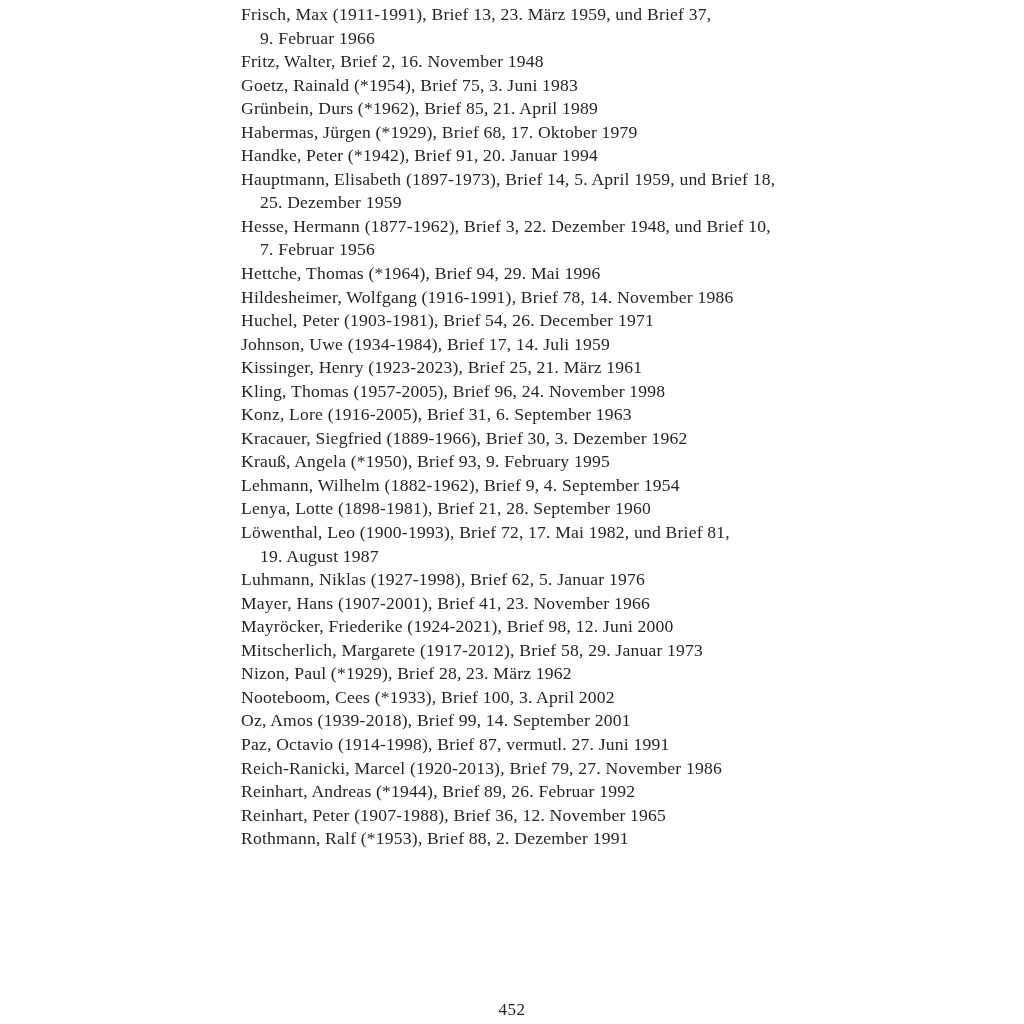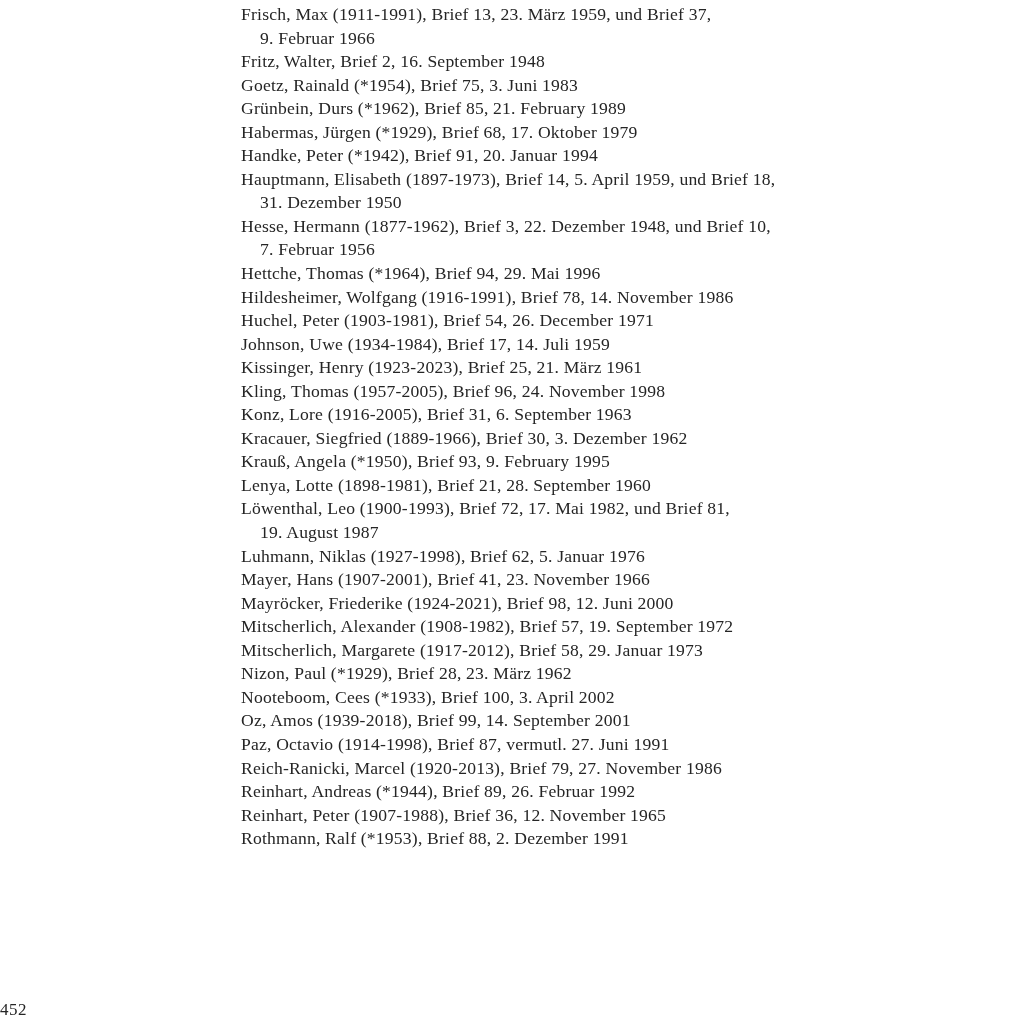--- a/index.html
+++ b/index.html
@@ -29,57 +29,57 @@
     white-space: nowrap;
   }
   .index-line.indent {
     padding-left: 19px;
   }
   .page-number {
     position: absolute;
     left: 0;
     width: 1024px;
     top: 1000px;
-    text-align: left;
+    text-align: center;
     font-size: 17px;
     letter-spacing: 0.5px;
   }
 </style>
 </head>
 <body>
 
 <div class="page">
   <div class="index-list">
       <div class="index-line">Frisch, Max (1911-1991), Brief 13, 23. März 1959, und Brief 37,</div>
       <div class="index-line indent">9. Februar 1966</div>
-      <div class="index-line">Fritz, Walter, Brief 2, 16. September 1948</div>
+      <div class="index-line">Fritz, Walter, Brief 2, 16. November 1948</div>
       <div class="index-line">Goetz, Rainald (*1954), Brief 75, 3. Juni 1983</div>
-      <div class="index-line">Grünbein, Durs (*1962), Brief 85, 21. February 1989</div>
+      <div class="index-line">Grünbein, Durs (*1962), Brief 85, 21. April 1989</div>
       <div class="index-line">Habermas, Jürgen (*1929), Brief 68, 17. Oktober 1979</div>
       <div class="index-line">Handke, Peter (*1942), Brief 91, 20. Januar 1994</div>
       <div class="index-line">Hauptmann, Elisabeth (1897-1973), Brief 14, 5. April 1959, und Brief 18,</div>
-      <div class="index-line indent">31. Dezember 1950</div>
+      <div class="index-line indent">25. Dezember 1959</div>
       <div class="index-line">Hesse, Hermann (1877-1962), Brief 3, 22. Dezember 1948, und Brief 10,</div>
       <div class="index-line indent">7. Februar 1956</div>
       <div class="index-line">Hettche, Thomas (*1964), Brief 94, 29. Mai 1996</div>
       <div class="index-line">Hildesheimer, Wolfgang (1916-1991), Brief 78, 14. November 1986</div>
       <div class="index-line">Huchel, Peter (1903-1981), Brief 54, 26. December 1971</div>
       <div class="index-line">Johnson, Uwe (1934-1984), Brief 17, 14. Juli 1959</div>
       <div class="index-line">Kissinger, Henry (1923-2023), Brief 25, 21. März 1961</div>
       <div class="index-line">Kling, Thomas (1957-2005), Brief 96, 24. November 1998</div>
       <div class="index-line">Konz, Lore (1916-2005), Brief 31, 6. September 1963</div>
       <div class="index-line">Kracauer, Siegfried (1889-1966), Brief 30, 3. Dezember 1962</div>
       <div class="index-line">Krauß, Angela (*1950), Brief 93, 9. February 1995</div>
+      <div class="index-line">Lehmann, Wilhelm (1882-1962), Brief 9, 4. September 1954</div>
       <div class="index-line">Lenya, Lotte (1898-1981), Brief 21, 28. September 1960</div>
       <div class="index-line">Löwenthal, Leo (1900-1993), Brief 72, 17. Mai 1982, und Brief 81,</div>
       <div class="index-line indent">19. August 1987</div>
       <div class="index-line">Luhmann, Niklas (1927-1998), Brief 62, 5. Januar 1976</div>
       <div class="index-line">Mayer, Hans (1907-2001), Brief 41, 23. November 1966</div>
       <div class="index-line">Mayröcker, Friederike (1924-2021), Brief 98, 12. Juni 2000</div>
-      <div class="index-line">Mitscherlich, Alexander (1908-1982), Brief 57, 19. September 1972</div>
       <div class="index-line">Mitscherlich, Margarete (1917-2012), Brief 58, 29. Januar 1973</div>
       <div class="index-line">Nizon, Paul (*1929), Brief 28, 23. März 1962</div>
       <div class="index-line">Nooteboom, Cees (*1933), Brief 100, 3. April 2002</div>
       <div class="index-line">Oz, Amos (1939-2018), Brief 99, 14. September 2001</div>
       <div class="index-line">Paz, Octavio (1914-1998), Brief 87, vermutl. 27. Juni 1991</div>
       <div class="index-line">Reich-Ranicki, Marcel (1920-2013), Brief 79, 27. November 1986</div>
       <div class="index-line">Reinhart, Andreas (*1944), Brief 89, 26. Februar 1992</div>
       <div class="index-line">Reinhart, Peter (1907-1988), Brief 36, 12. November 1965</div>
       <div class="index-line">Rothmann, Ralf (*1953), Brief 88, 2. Dezember 1991</div>
     </div>

